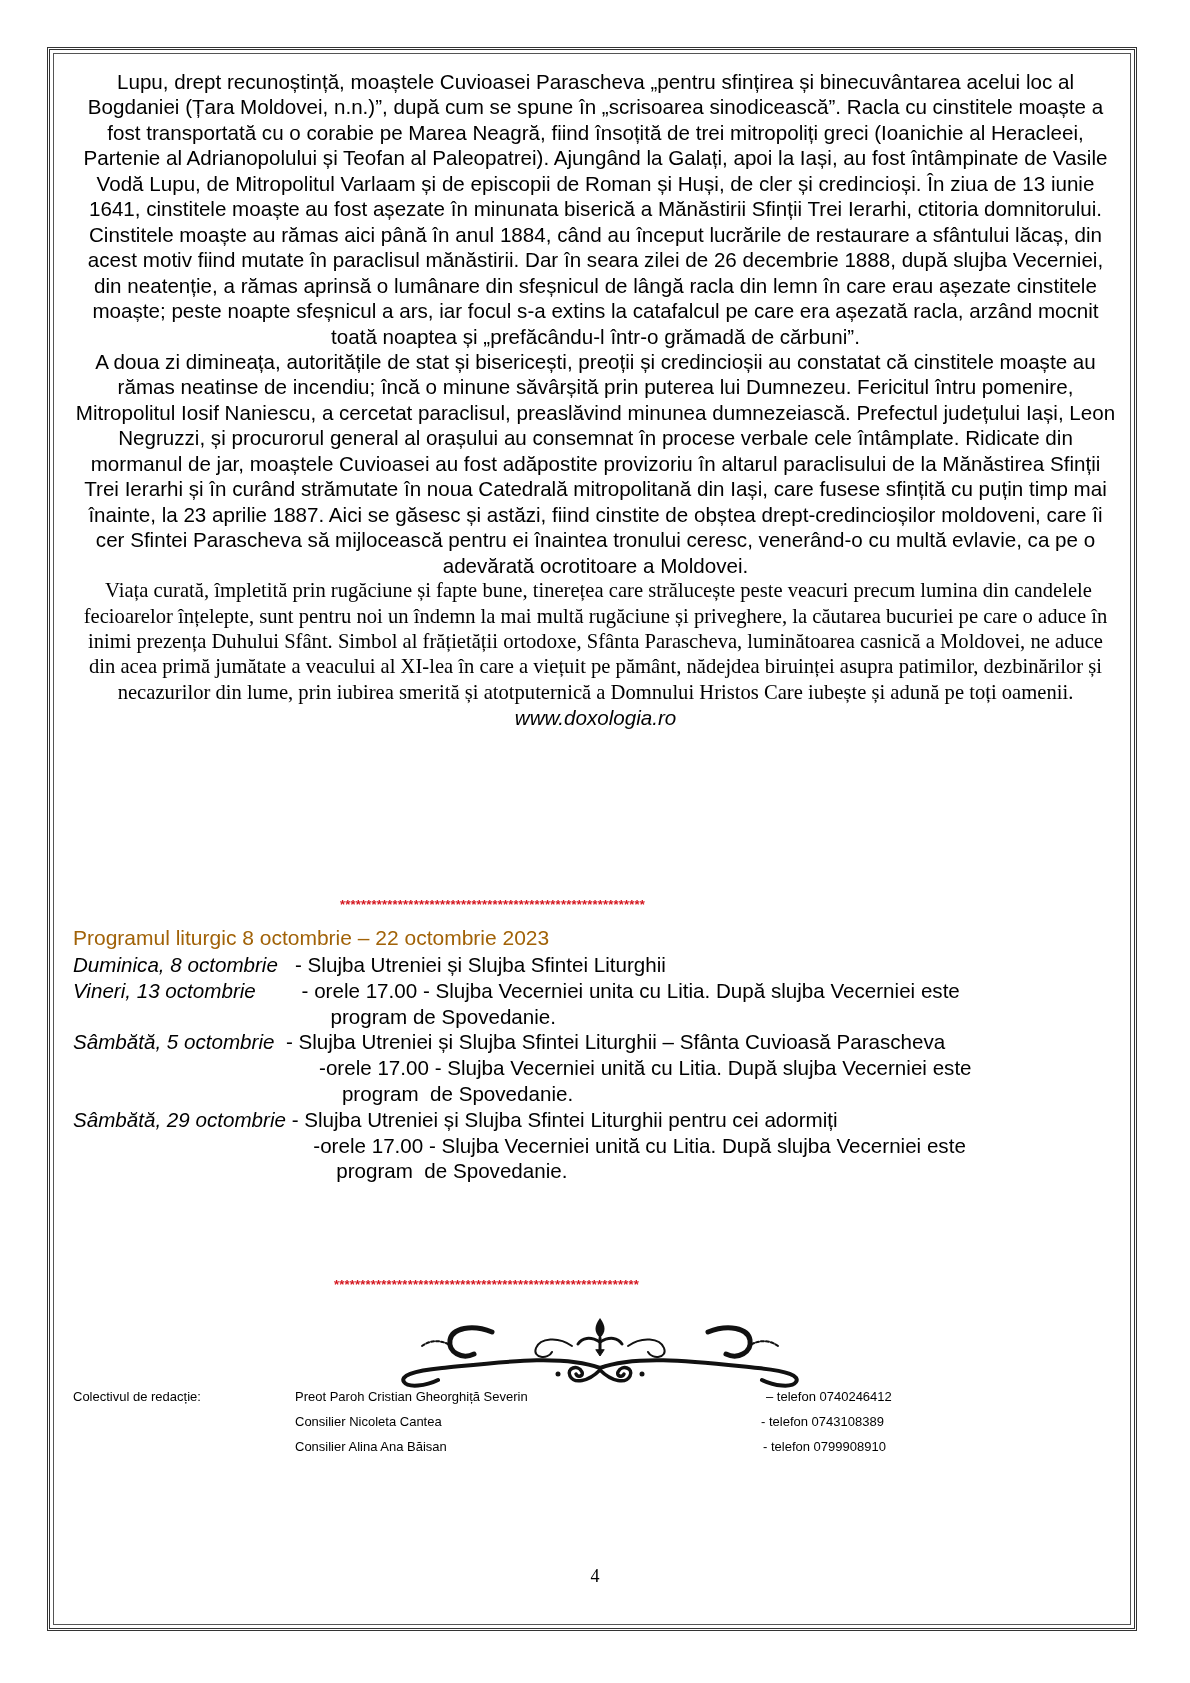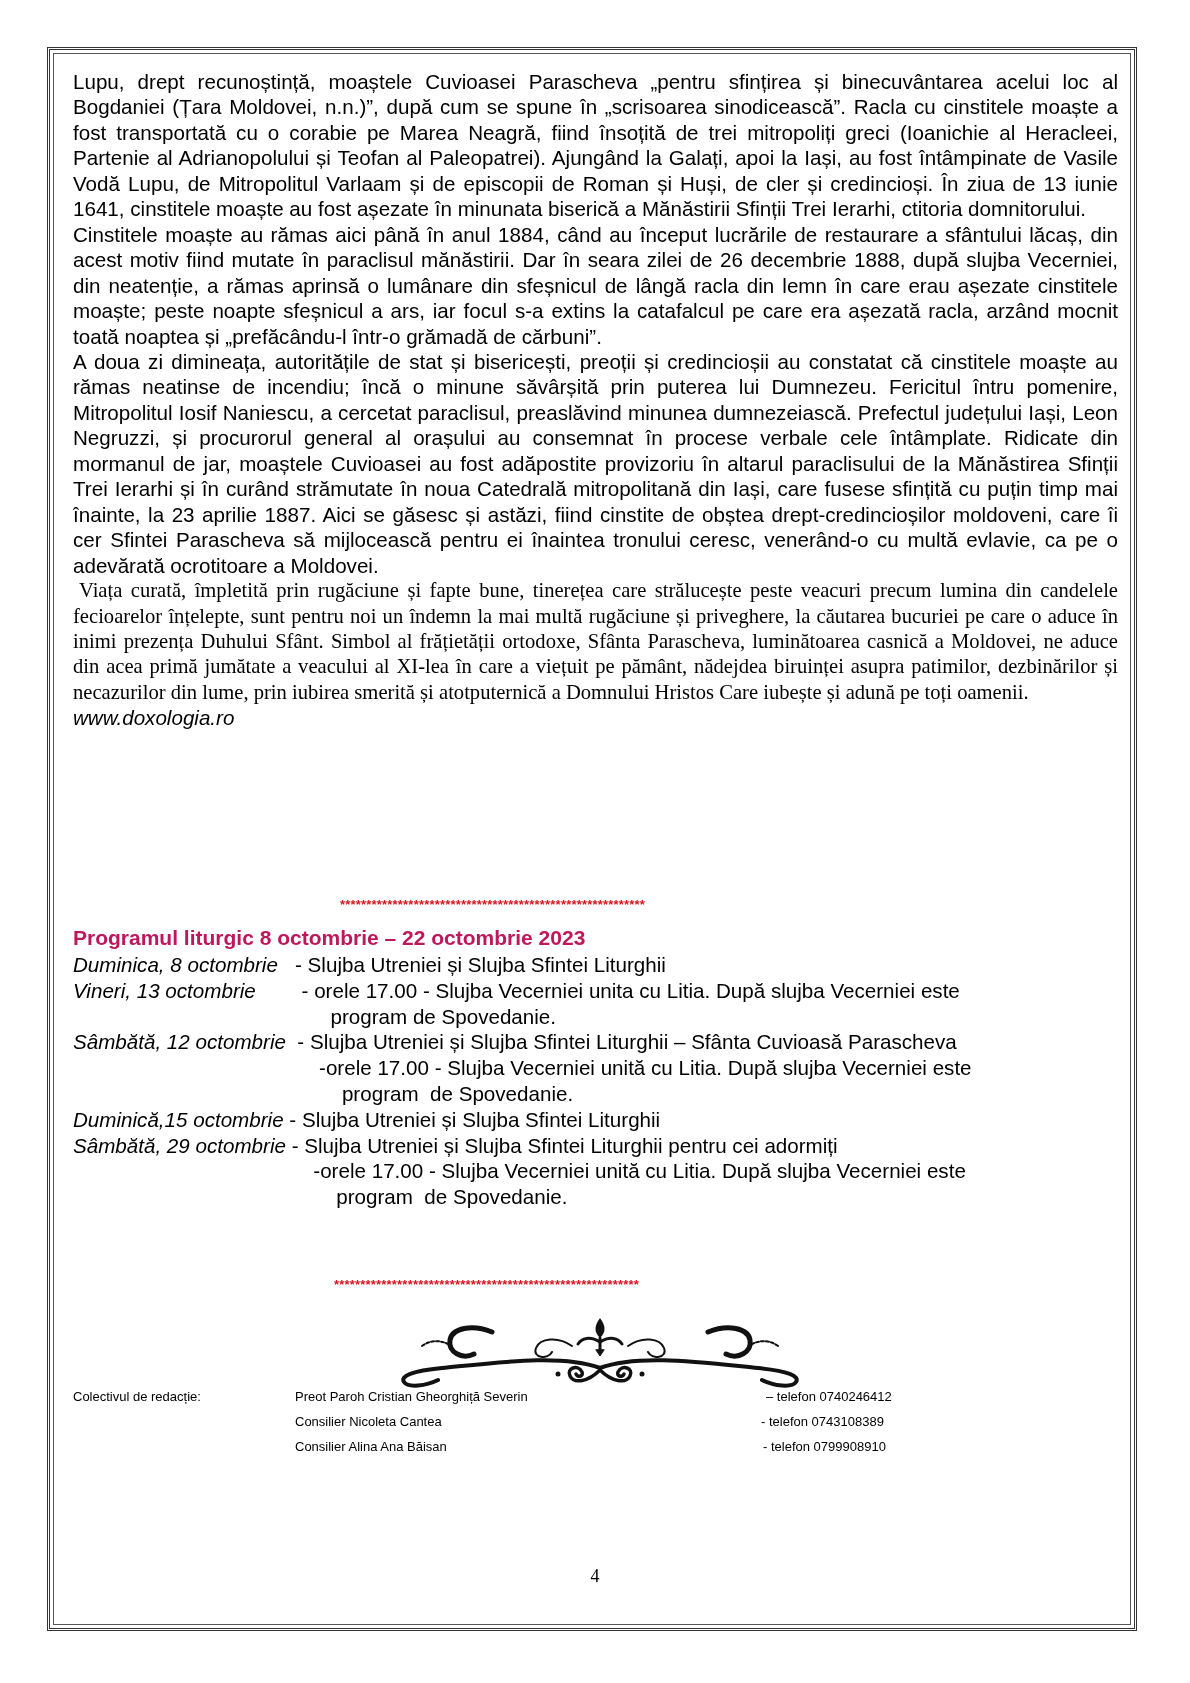--- a/index.html
+++ b/index.html
@@ -3,25 +3,25 @@
   <meta charset="utf-8">
   <style>
     html, body { margin: 0; padding: 0; background: #ffffff; }
     body { width: 1190px; height: 1683px; position: relative; overflow: hidden;
            font-family: "Liberation Sans", sans-serif; color: #000; }
     .frame { position: absolute; left: 47px; top: 47px; width: 1090px; height: 1584px;
              border: 3px double #333; box-sizing: border-box; }
     .frame-inner { position: absolute; left: 3px; top: 3px; right: 3px; bottom: 3px; border: 1px solid #555; }
     .body-text { position: absolute; left: 73px; top: 69px; width: 1045px;
                  font-size: 20.6px; line-height: 25.45px; text-align: justify; }
-    .body-text p { margin: 0; }
+    .body-text p { margin: 0; text-align: center; }
     .body-text p.indent { text-indent: 6px; font-family: Liberation Serif, serif; }
     .source { font-style: italic; text-align: left; }
     .stars { position: absolute; color: #d4161f; font-size: 13px; letter-spacing: 0.2px; white-space: nowrap; font-weight: bold; }
-    .prog-title { position: absolute; left: 73px; top: 926px; color: #be185d; font-weight: bold; font-size: 21px; }
+    .prog-title { position: absolute; left: 73px; top: 926px; color: #a16207; font-weight: normal; font-size: 21px; }
     .schedule { position: absolute; left: 73px; top: 952px; font-size: 20.6px; line-height: 25.8px; }
     .row { position: relative; white-space: pre; height: 25.8px; }
     .row .day { font-style: italic; }
     .ornament { position: absolute; left: 382px; top: 1310px; width: 436px; height: 82px; }
     .credits { position: absolute; left: 73px; top: 1384px; font-weight: normal; font-size: 13px; line-height: 25px; }
     .credits .line { position: relative; height: 25px; white-space: nowrap; }
     .credits .name { position: absolute; }
     .credits .phone { position: absolute; }
     .page-num { position: absolute; top: 1566px; left: 0; width: 1190px; text-align: center;
                 font-family: "Liberation Serif", serif; font-size: 18px; }
@@ -42,24 +42,23 @@
 </div>
 
 <div class="stars" style="left:340px; top:897px;">**********************************************************</div>
 
 <div class="prog-title">Programul liturgic 8 octombrie – 22 octombrie 2023</div>
 
 <div class="schedule">
   <div class="row"><span class="day">Duminica, 8 octombrie</span><span>   - Slujba Utreniei și Slujba Sfintei Liturghii</span></div>
   <div class="row"><span class="day">Vineri, 13 octombrie</span><span>        - orele 17.00 - Slujba Vecerniei unita cu Litia. După slujba Vecerniei este</span></div>
   <div class="row"><span class="day"></span><span>                                             program de Spovedanie.</span></div>
-  <div class="row"><span class="day">Sâmbătă, 12 octombrie</span><span>  - Slujba Utreniei și Slujba Sfintei Liturghii – Sfânta Cuvioasă Parascheva</span></div>
+  <div class="row"><span class="day">Sâmbătă, 5 octombrie</span><span>  - Slujba Utreniei și Slujba Sfintei Liturghii – Sfânta Cuvioasă Parascheva</span></div>
   <div class="row"><span class="day"></span><span>                                           -orele 17.00 - Slujba Vecerniei unită cu Litia. După slujba Vecerniei este</span></div>
   <div class="row"><span class="day"></span><span>                                               program  de Spovedanie.</span></div>
-  <div class="row"><span class="day">Duminică,15 octombrie</span><span> - Slujba Utreniei și Slujba Sfintei Liturghii</span></div>
   <div class="row"><span class="day">Sâmbătă, 29 octombrie</span><span> - Slujba Utreniei și Slujba Sfintei Liturghii pentru cei adormiți</span></div>
   <div class="row"><span class="day"></span><span>                                          -orele 17.00 - Slujba Vecerniei unită cu Litia. După slujba Vecerniei este</span></div>
   <div class="row"><span class="day"></span><span>                                              program  de Spovedanie.</span></div>
 </div>
 
 <div class="stars" style="left:334px; top:1277px;">**********************************************************</div>
 
 <svg class="ornament" viewBox="0 0 436 82" xmlns="http://www.w3.org/2000/svg">
   <g fill="none" stroke="#111" stroke-linecap="round">
 

